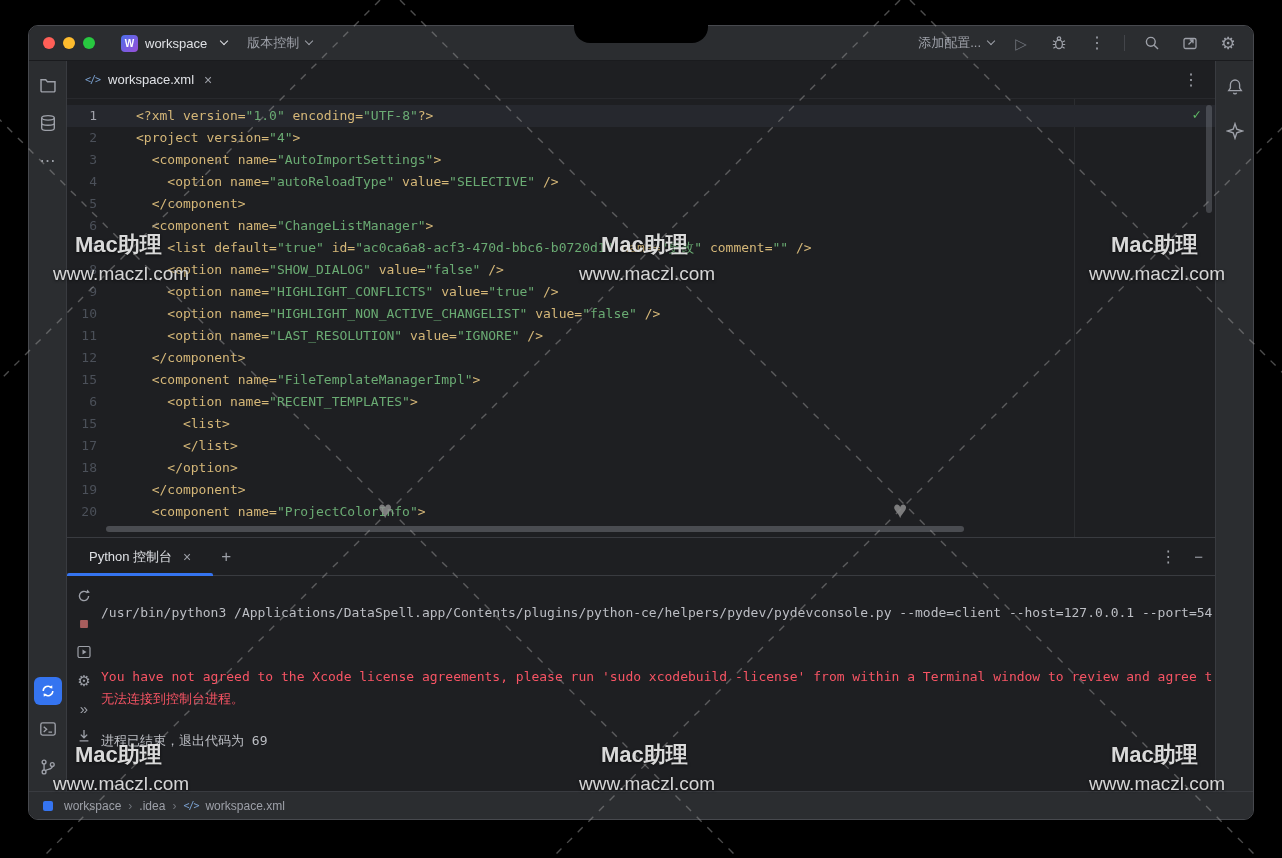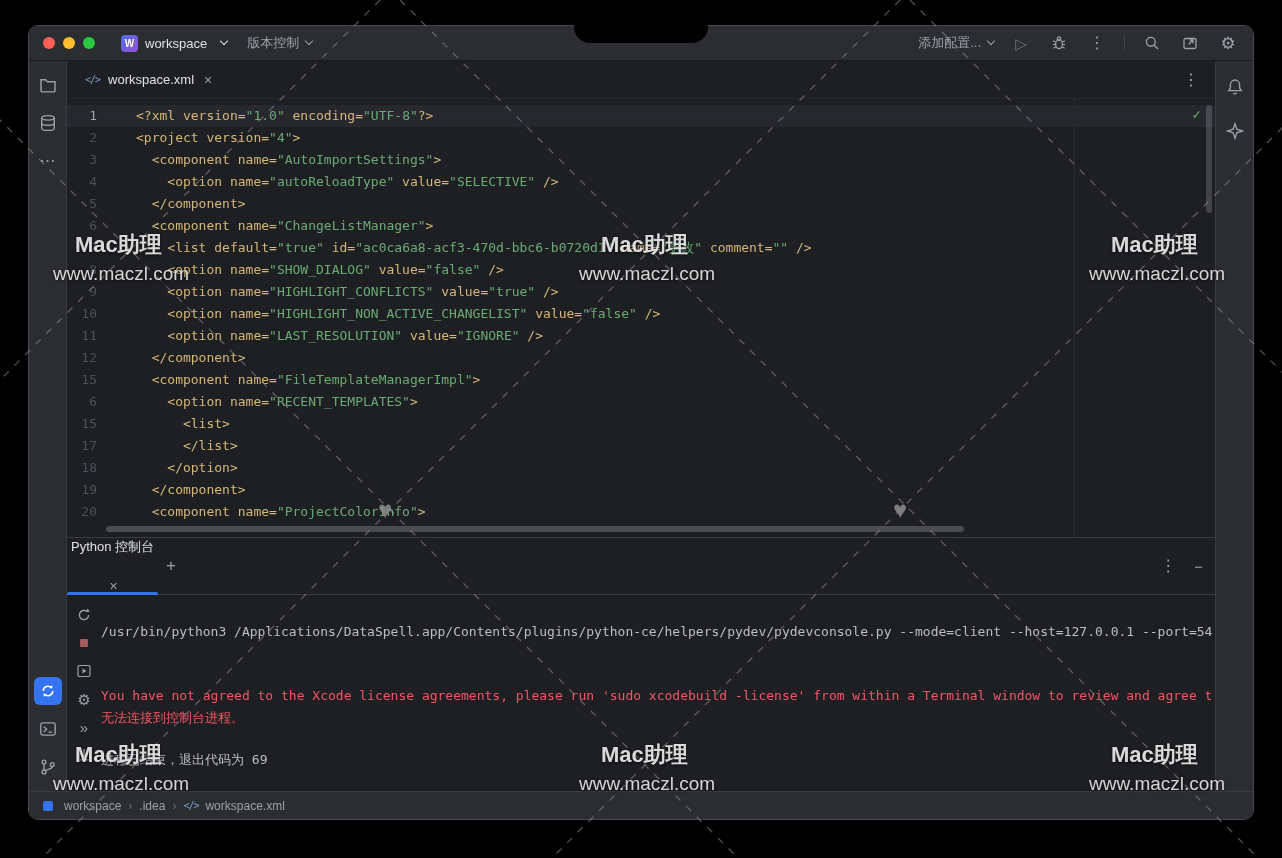--- a/index.html
+++ b/index.html
@@ -61,22 +61,22 @@
   .guide { position:absolute; left:1007px; top:0; bottom:0; width:1px; background:#2b2d30; }
   .hsb { position:absolute; left:39px; bottom:5px; width:858px; height:6px;
          background:rgba(173,177,186,.31); border-radius:3px; }
   .vsb { position:absolute; right:3px; top:6px; width:6px; height:108px;
          background:rgba(173,177,186,.25); border-radius:3px; }
   .insp { position:absolute; right:14px; top:4px; color:#5fb865; font-size:14px; }
 
   
   .console { flex:0 0 254px; display:flex; flex-direction:column; border-top:1px solid #393b40; background:#1e1f22; }
   .ctabs { flex:0 0 38px; display:flex; align-items:center; border-bottom:1px solid #393b40; padding-right:12px; }
-  .ctab { position:relative; height:100%; display:flex; align-items:center; gap:22px;
-          padding:0 4px; font-size:13px; color:#dfe1e5;flex-direction:column; }
+  .ctab { position:relative; height:100%; display:flex; align-items:center; gap:9px;
+          padding:0 22px; font-size:13px; color:#dfe1e5; }
   .ctab::after { content:""; position:absolute; left:0; right:0; bottom:-1px; height:3px;
                  background:#3574f0; border-radius:2px 2px 0 0; }
   .cplus { color:#9da0a8; font-size:17px; margin-left:8px; }
   .ctabs-right { margin-left:auto; display:flex; align-items:center; gap:18px; color:#9da0a8; }
   .cbody { flex:1; display:flex; min-height:0; }
   .ctool { width:34px; display:flex; flex-direction:column; align-items:center; padding-top:10px; gap:8px; }
   .ctool .ticon { width:20px; height:20px; }
   .cout { flex:1; font-family:"DejaVu Sans Mono",monospace; font-size:13px; line-height:22px;
           padding-top:6px; overflow:hidden; white-space:pre; }
   .cline.plain { color:#bcbec4;margin-top:20px; } .cline.error { color:#f75464; }

